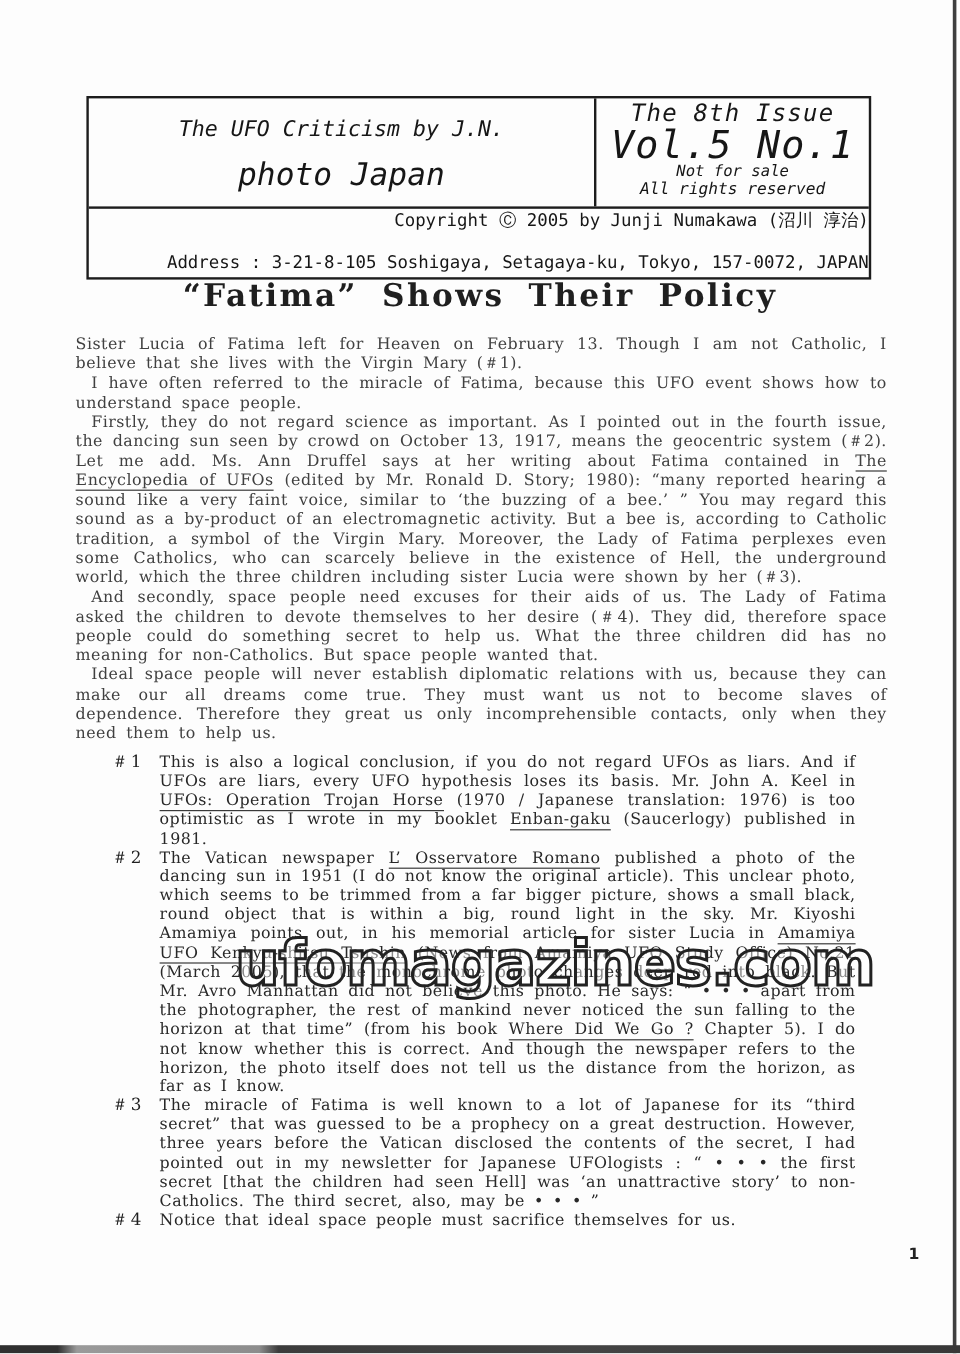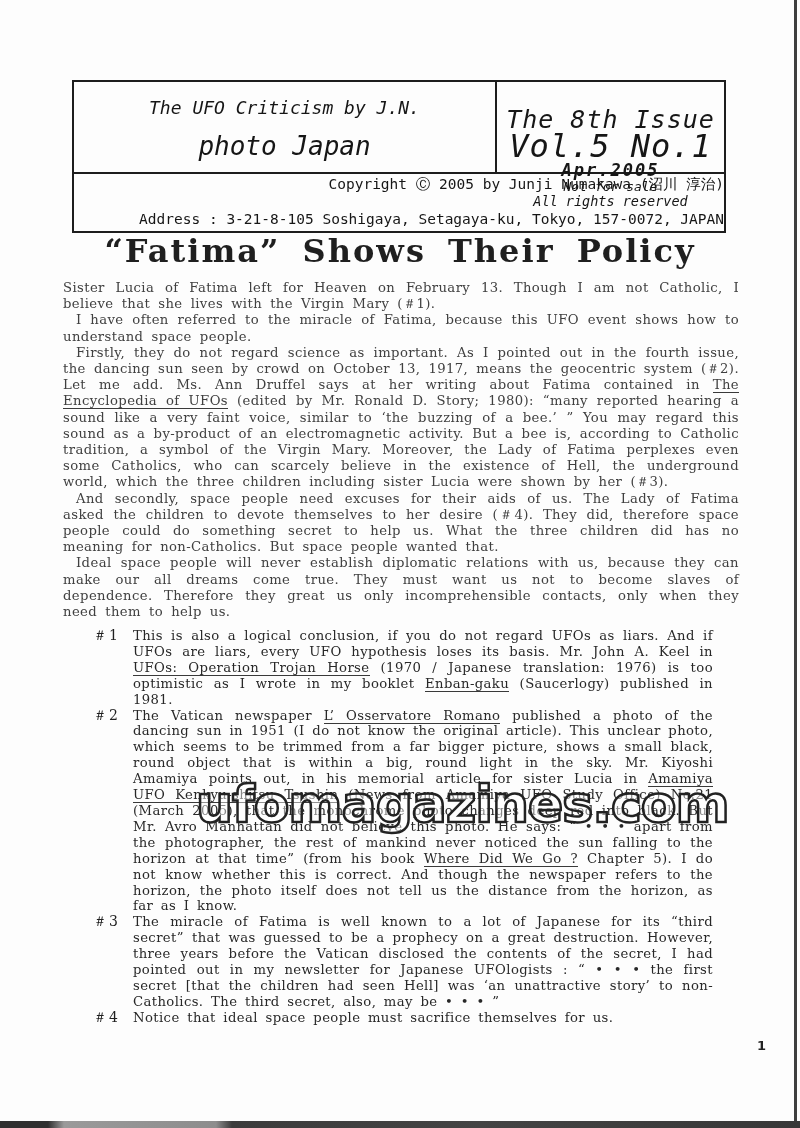--- a/index.html
+++ b/index.html
@@ -16,32 +16,32 @@
   }
   .mast-row1 { display:flex; height:90px; border-bottom:2px solid #1d1d1d; }
   .mast-title-cell {
     flex:0 0 421px; border-right:2px solid #1d1d1d;
     display:flex; flex-direction:column; justify-content:center;
     text-align:center; font-style:italic;
   }
   .mast-title-line1 { font-size:18px; letter-spacing:0px; line-height:38px; }
   .mast-title-line2 { font-size:26px; line-height:38px; }
   .mast-issue-cell { flex:1; text-align:center; font-style:italic; padding-top:1px; }
-  .issue-label { font-size:25px; letter-spacing:1px; line-height:23px;margin-top:25px; }
+  .issue-label { font-size:20px; letter-spacing:1px; line-height:23px; }
   .issue-vol { font-size:32px; letter-spacing:1px; line-height:30px; }
   .issue-date { font-size:17px; font-weight:bold; letter-spacing:2px; line-height:18px; }
   .issue-nfs { font-size:13px; line-height:15px; }
   .issue-rights { font-size:13.5px; line-height:15px; }
   .mast-row2 { text-align:right; padding:2px 0 4px 0; line-height:16px; }
   .mast-copyright { font-size:14.5px; }
   .mast-address { font-size:14.5px;margin-top:19px; }
   
   .article-title {
     margin:232px 0 0 0; position:absolute; left:0; top:0; width:100%;
-    text-align:center; font-size:32px; font-weight:600; color:#1f1f1f;
+    text-align:center; font-size:26px; font-weight:600; color:#1f1f1f;
     letter-spacing:2px; word-spacing:9px;
   }
   .body-text {
     position:absolute; left:63px; top:280px; width:676px;
     font-size:13.2px; line-height:16.2px; text-align:justify;
     letter-spacing:0.4px; word-spacing:3.5px; color:#404040;
   }
   .body-text p { margin:0; }
   .body-text p.indent { text-indent:13px; }
   .notes {
@@ -88,21 +88,20 @@
 
   <div class="masthead">
     <div class="mast-row1">
       <div class="mast-title-cell">
         <div class="mast-title-line1">The UFO Criticism by J.N.</div>
         <div class="mast-title-line2">photo Japan</div>
       </div>
       <div class="mast-issue-cell">
         <div class="issue-label">The 8th Issue</div>
         <div class="issue-vol">Vol.5 No.1</div>
-        <div class="issue-date">Apr.2005</div>
         <div class="issue-nfs">Not for sale</div>
         <div class="issue-rights">All rights reserved</div>
       </div>
     </div>
     <div class="mast-row2">
       <div class="mast-copyright">Copyright Ⓒ 2005 by Junji Numakawa (沼川 淳治)</div>
       <div class="mast-address">Address :  3-21-8-105  Soshigaya, Setagaya-ku, Tokyo, 157-0072, JAPAN</div>
     </div>
   </div>
 

